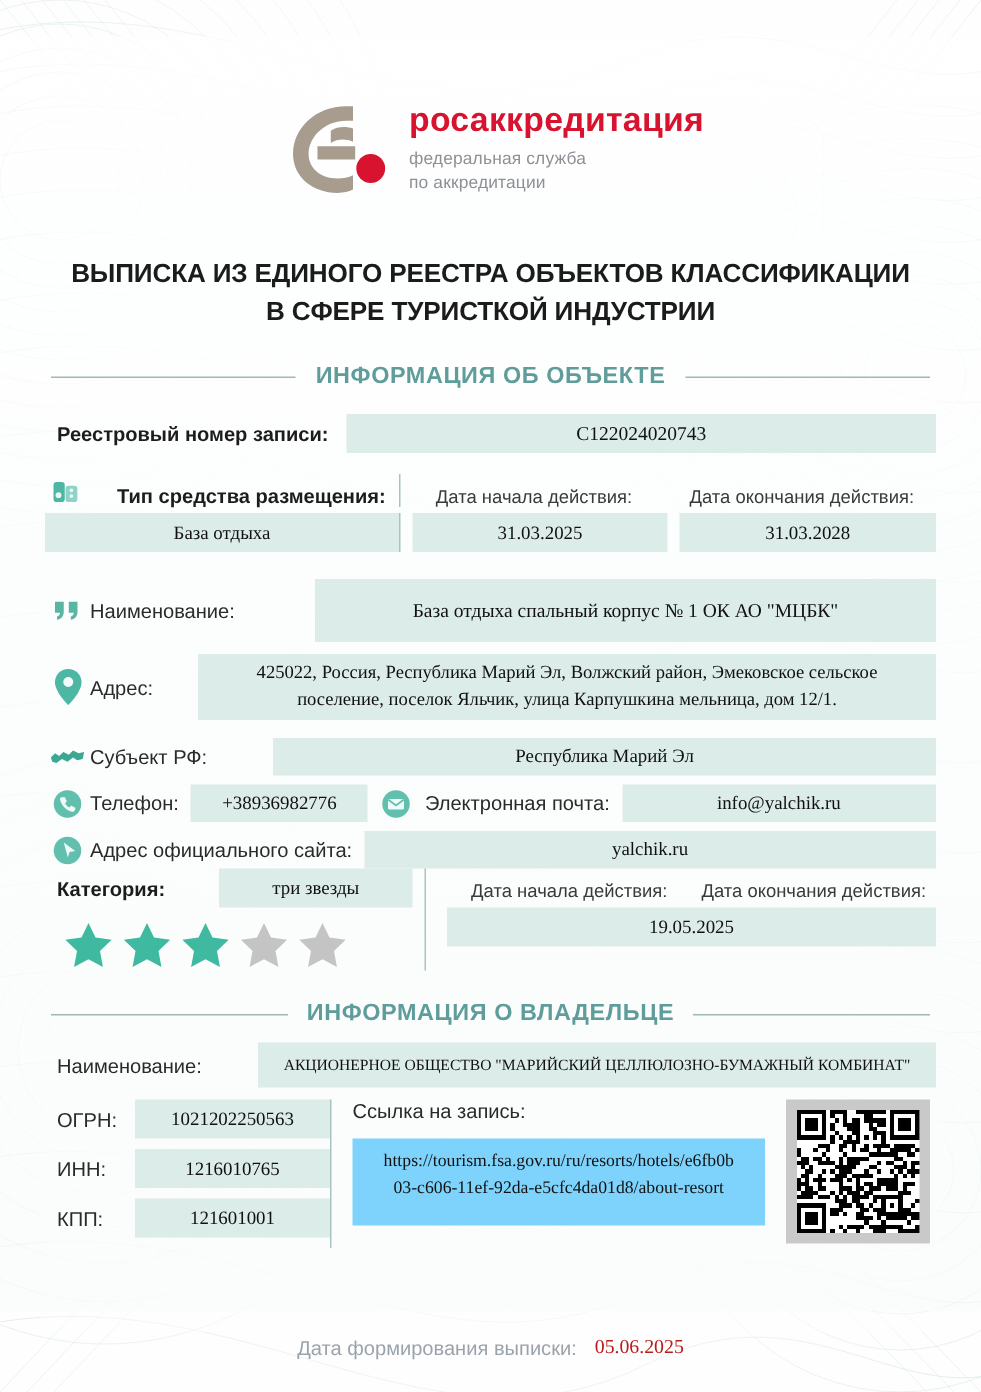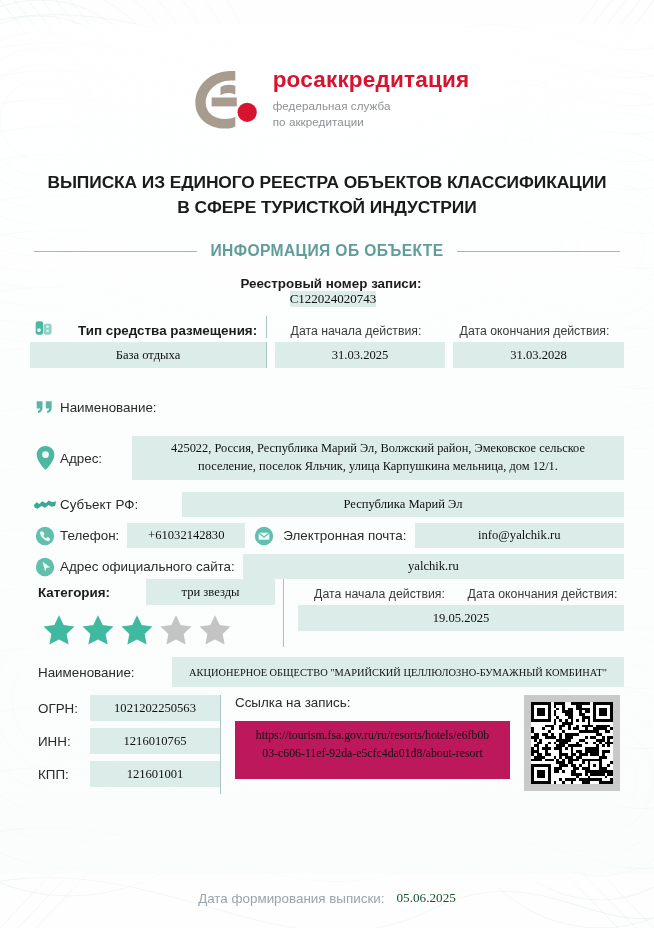--- a/index.html
+++ b/index.html
@@ -85,21 +85,21 @@
     font-size:12.6px;
     text-align:left;
     display:flex;align-items:center;justify-content:center;
     box-sizing:border-box;
   }
   .vdiv{width:1px;background:#a9c3c0;align-self:stretch;}
 
   .icon{flex:none;display:block;}
 
   
-  .reg-row{margin-top:16px;height:26px;flex-direction:column;}
+  .reg-row{margin-top:16px;height:26px;}
   .reg-row .lbl{margin-left:8px;}
   .reg-row .val{flex:1;margin-left:12px;height:26px;font-size:13px;}
 
   .type-block{margin-top:14px;}
   .type-heads{display:flex;align-items:flex-end;height:22px;}
   .type-vals{display:flex;margin-top:4px;height:26px;}
   .th-a{width:236px;display:flex;align-items:flex-end;gap:24px;padding-left:4px;box-sizing:border-box;}
   .th-b{width:178px;text-align:center;}
   .th-c{flex:1;text-align:center;}
   .tv-a{width:236px;margin-right:0;}
@@ -158,37 +158,37 @@
 
   .own-body{display:flex;margin-top:8px;}
   .own-col{width:190px;}
   .own-line{display:flex;align-items:center;height:26px;margin-bottom:7px;}
   .own-line .lbl{width:60px;padding-left:8px;box-sizing:border-box;}
   .own-line .val{flex:1;height:26px;}
   .own-div{width:1px;background:#a9c3c0;margin-right:14px;}
   .link-col{flex:1;}
   .link-head{font-size:13.4px;color:#2a2a2a;height:24px;}
   .link-val{
-    background:#be185d;color:#111;
+    background:#7dd3fc;color:#111;
     font-family:"Liberation Serif", serif;
     font-size:11.8px;line-height:1.5;
     text-align:center;padding:6px 8px;margin-top:2px;
     box-sizing:border-box;height:58px;
   }
   .qr-col{width:104px;margin-left:10px;display:flex;align-items:flex-start;justify-content:center;}
   .qr-box{width:96px;height:96px;background:#c9c9c9;padding:7px;box-sizing:border-box;}
   .qr-box canvas,.qr-box svg{display:block;width:100%;height:100%;}
 
   .footer{
     position:absolute;left:0;right:0;bottom:22px;
     display:flex;align-items:center;justify-content:center;gap:12px;
     z-index:4;
   }
   .footer .f-lbl{color:#9aa3ab;font-size:13.4px;}
-  .footer .f-val{color:#14532d;font-size:13.2px;font-family:"Liberation Serif",serif;}
+  .footer .f-val{color:#b91c1c;font-size:13.2px;font-family:"Liberation Serif",serif;}
 </style>
 </head>
 <body>
 
 <div class="page">
 
   <svg class="guilloche" width="654" height="928" viewBox="0 0 654 928" preserveAspectRatio="none">
     <defs>
       <pattern id="wave1" width="654" height="928" patternUnits="userSpaceOnUse">
         <g fill="none" stroke="#cfe0de" stroke-width="0.55" opacity="0.75">
@@ -383,20 +383,21 @@
       </div>
 
       <div class="row name-row">
         <div class="ic">
           <svg class="icon" width="20" height="16" viewBox="0 0 24 18">
             <path d="M2,2 h7 v8 c0,4 -2.4,6 -5.4,6.4 v-2.6 c1.6,-0.5 2.4,-1.6 2.4,-3 H2 Z" fill="#5ab5a2"></path>
             <path d="M13,2 h7 v8 c0,4 -2.4,6 -5.4,6.4 v-2.6 c1.6,-0.5 2.4,-1.6 2.4,-3 H13 Z" fill="#5ab5a2"></path>
           </svg>
         </div>
         <div class="lbl thin">Наименование:</div>
+        <div class="val">База  отдыха спальный корпус № 1 ОК АО "МЦБК"</div>
       </div>
 
       <div class="row addr-row">
         <div class="ic">
           <svg class="icon" width="19" height="24" viewBox="0 0 20 26">
             <path d="M10,0 C4.6,0 0.4,4.2 0.4,9.5 C0.4,16.8 10,26 10,26 C10,26 19.6,16.8 19.6,9.5
                      C19.6,4.2 15.4,0 10,0 Z" fill="#4db7a4"></path>
             <circle cx="10" cy="9.4" r="3.6" fill="#f2fbf9"></circle>
           </svg>
         </div>
@@ -419,21 +420,21 @@
         <div class="ic">
           <svg class="icon" width="20" height="20" viewBox="0 0 24 24">
             <circle cx="12" cy="12" r="11" fill="#62bfae"></circle>
             <path d="M8.6,6.6 c0.6,-0.3 1.3,0 1.6,0.6 l1,2 c0.25,0.5 0.1,1.1 -0.35,1.45 l-0.8,0.6
                      c0.6,1.6 1.9,2.9 3.5,3.5 l0.6,-0.8 c0.35,-0.45 0.95,-0.6 1.45,-0.35 l2,1
                      c0.6,0.3 0.9,1 0.6,1.6 l-0.5,1 c-0.35,0.7 -1.1,1.1 -1.85,0.95
                      C11.2,17.3 7.1,13.2 6,8.35 C5.85,7.6 6.25,6.85 6.95,6.5 Z" fill="#eefaf7"></path>
           </svg>
         </div>
         <div class="lbl thin">Телефон:</div>
-        <div class="val phone">+61032142830</div>
+        <div class="val phone">+38936982776</div>
         <div class="ic2">
           <svg class="icon" width="20" height="20" viewBox="0 0 24 24">
             <circle cx="12" cy="12" r="11" fill="#62bfae"></circle>
             <rect x="5.6" y="8" width="12.8" height="8.4" rx="1.2" fill="#eefaf7"></rect>
             <path d="M5.9,8.6 L12,13.1 L18.1,8.6" fill="none" stroke="#62bfae" stroke-width="1.4"></path>
           </svg>
         </div>
         <div class="lbl thin lbl2">Электронная почта:</div>
         <div class="val mail">info@yalchik.ru</div>
       </div>
@@ -480,20 +481,25 @@
             <div class="h lbl small">Дата окончания действия:</div>
           </div>
           <div class="cat-vals">
             <div class="val v">19.05.2025</div>
           </div>
         </div>
       </div>
 
     </div>
 
+    <div class="section-head owner">
+      <div class="rule"></div>
+      <div class="label">ИНФОРМАЦИЯ О ВЛАДЕЛЬЦЕ</div>
+      <div class="rule"></div>
+    </div>
 
     <div class="rows">
       <div class="row own-name-row">
         <div class="lbl thin">Наименование:</div>
         <div class="val">АКЦИОНЕРНОЕ ОБЩЕСТВО "МАРИЙСКИЙ ЦЕЛЛЮЛОЗНО-БУМАЖНЫЙ КОМБИНАТ"</div>
       </div>
 
       <div class="own-body">
         <div class="own-col">
           <div class="own-line">

